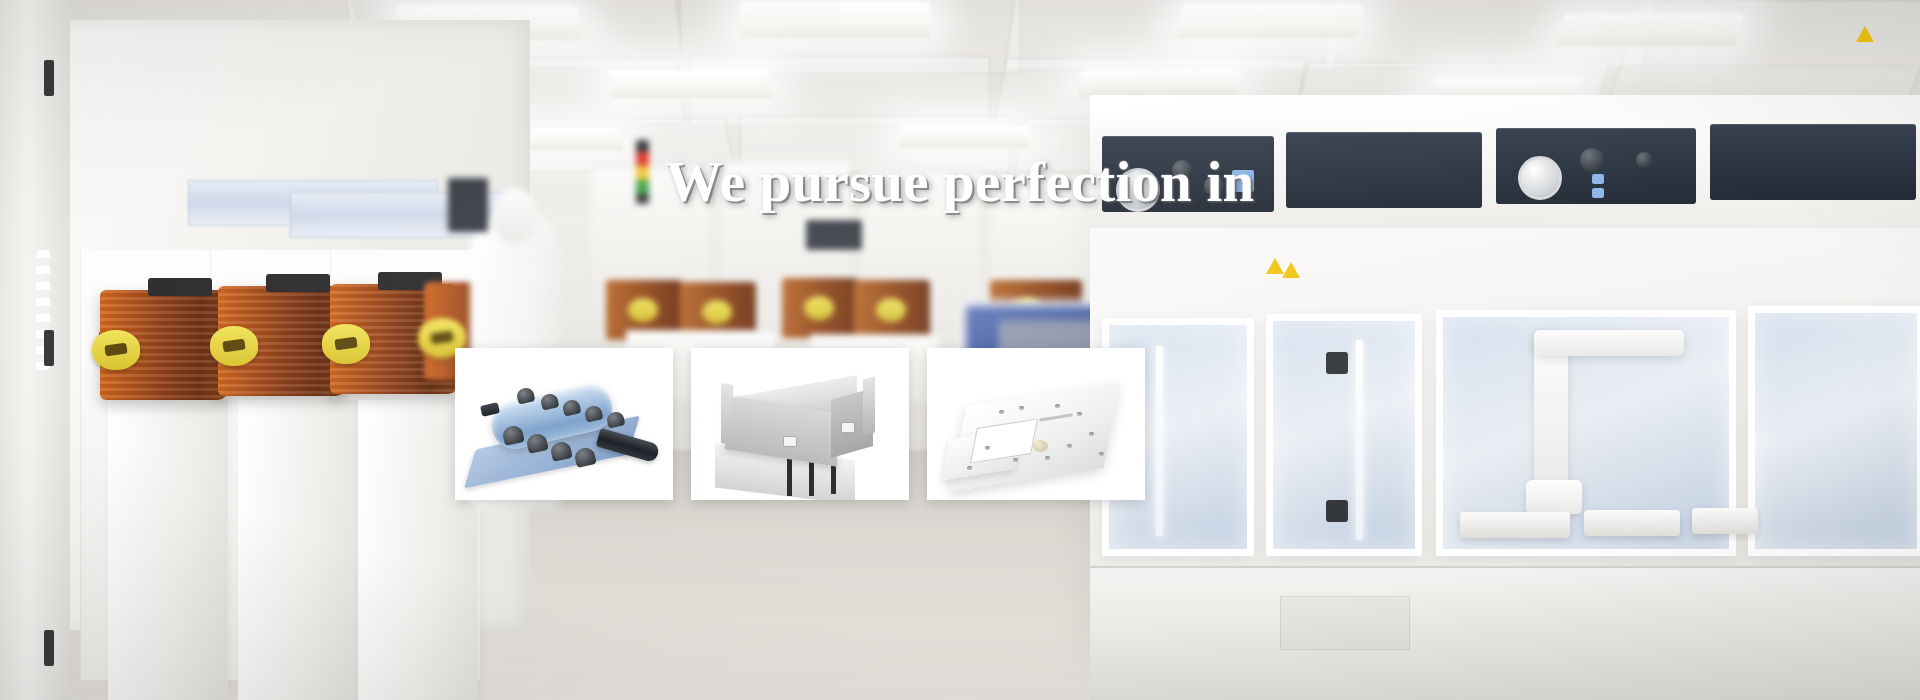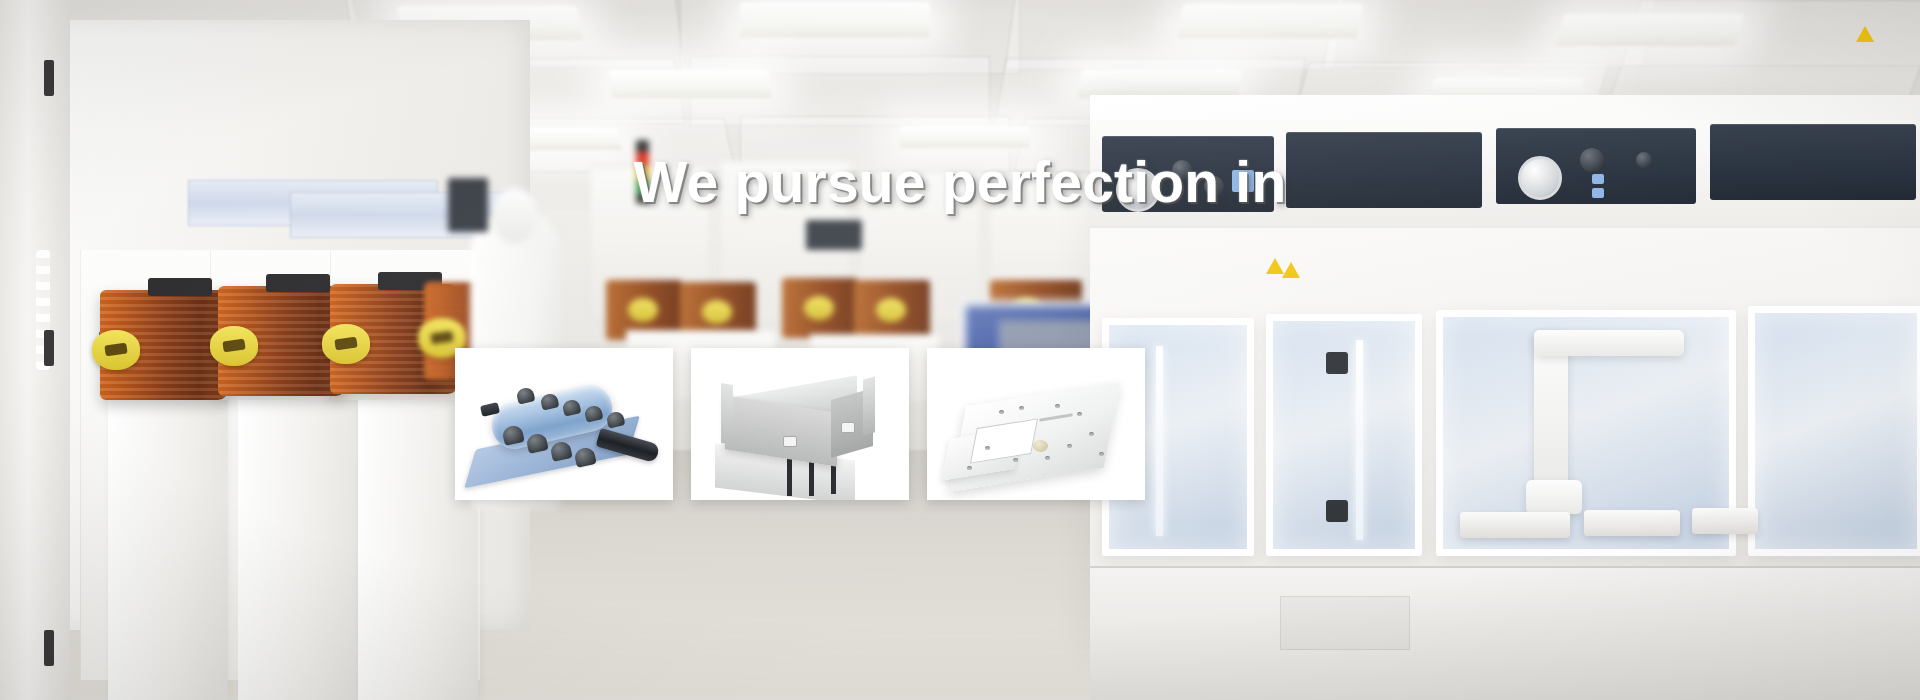--- a/index.html
+++ b/index.html
@@ -199,20 +199,21 @@
     background:radial-gradient(ellipse 78% 72% at 50% 46%, rgba(255,255,255,.10) 0%, rgba(0,0,0,0) 60%, rgba(0,0,0,.10) 100%);
   }
 
   
   .headline{
     position:absolute; left:0; right:0; top:152px;
     text-align:center; z-index:40;
     font-weight:700; letter-spacing:.2px;
     line-height:1.06;
     font-size:57px;
+    font-family:Liberation Serif, serif;
   }
   .headline .ln{ display:block; white-space:nowrap; }
   .hl-white{
     color:#ffffff;
     text-shadow:
       2px 2px 0 rgba(90,90,90,.55),
       3px 3px 6px rgba(60,60,60,.45),
       0 0 2px rgba(255,255,255,.6);
   }
   .hl-red{

